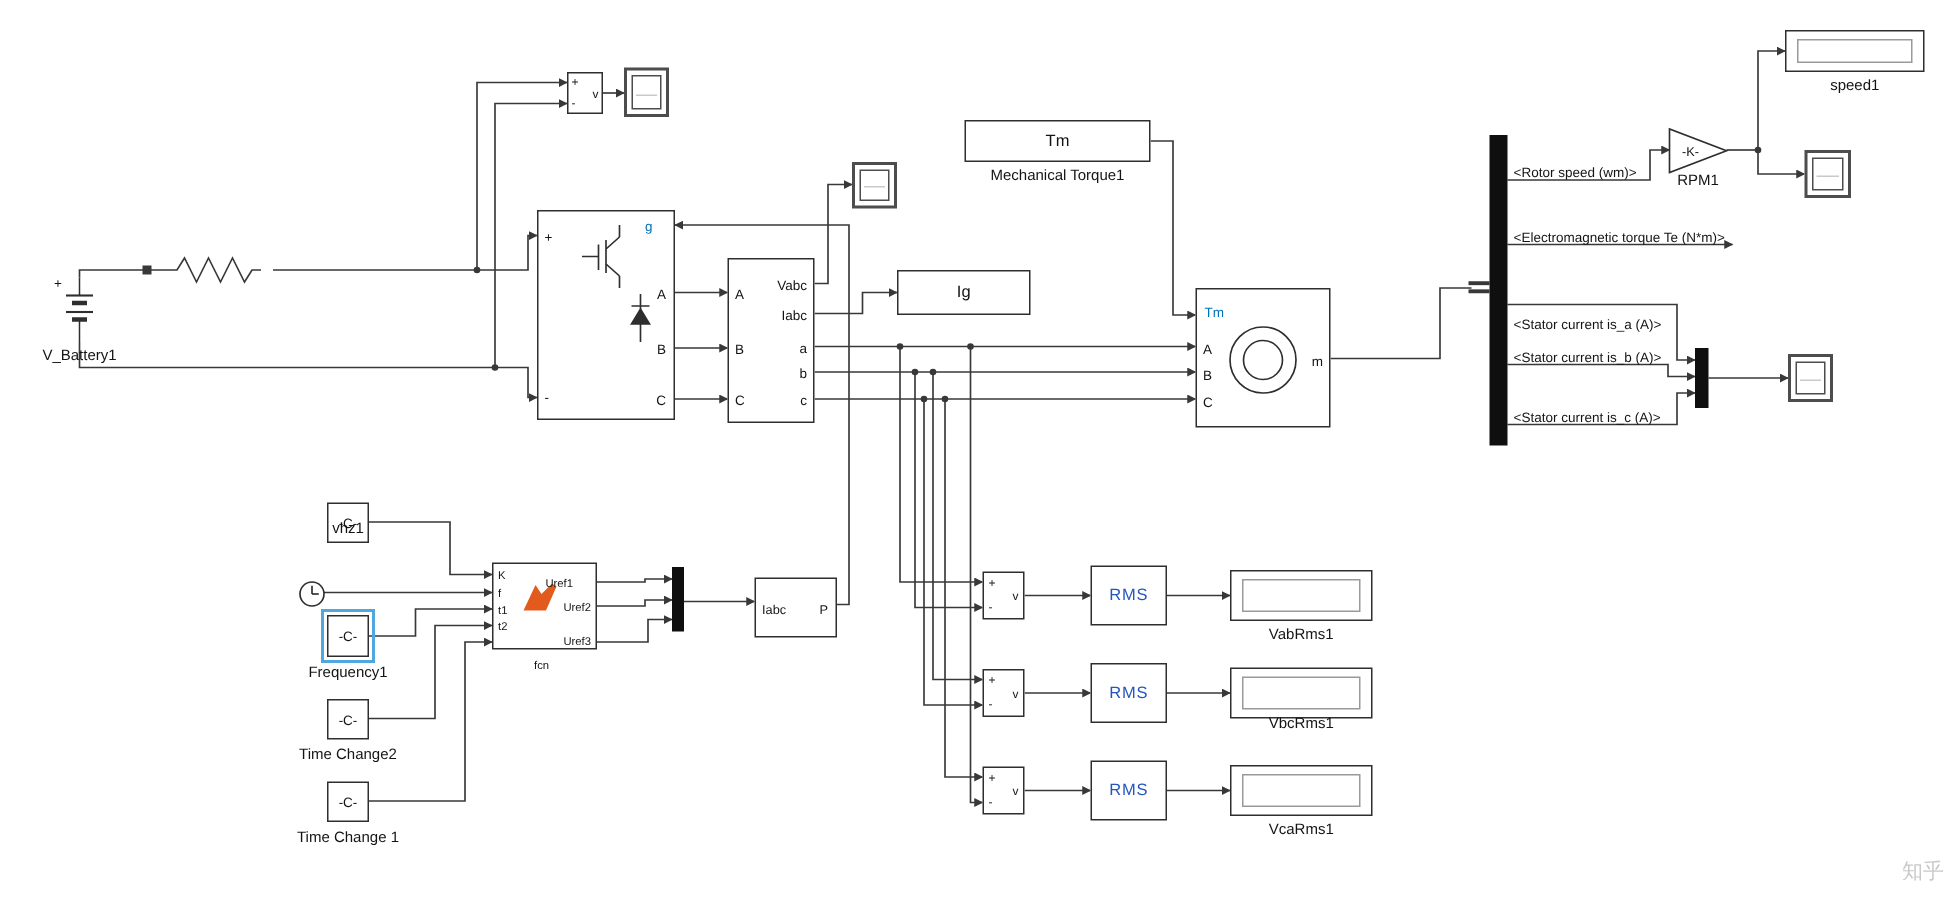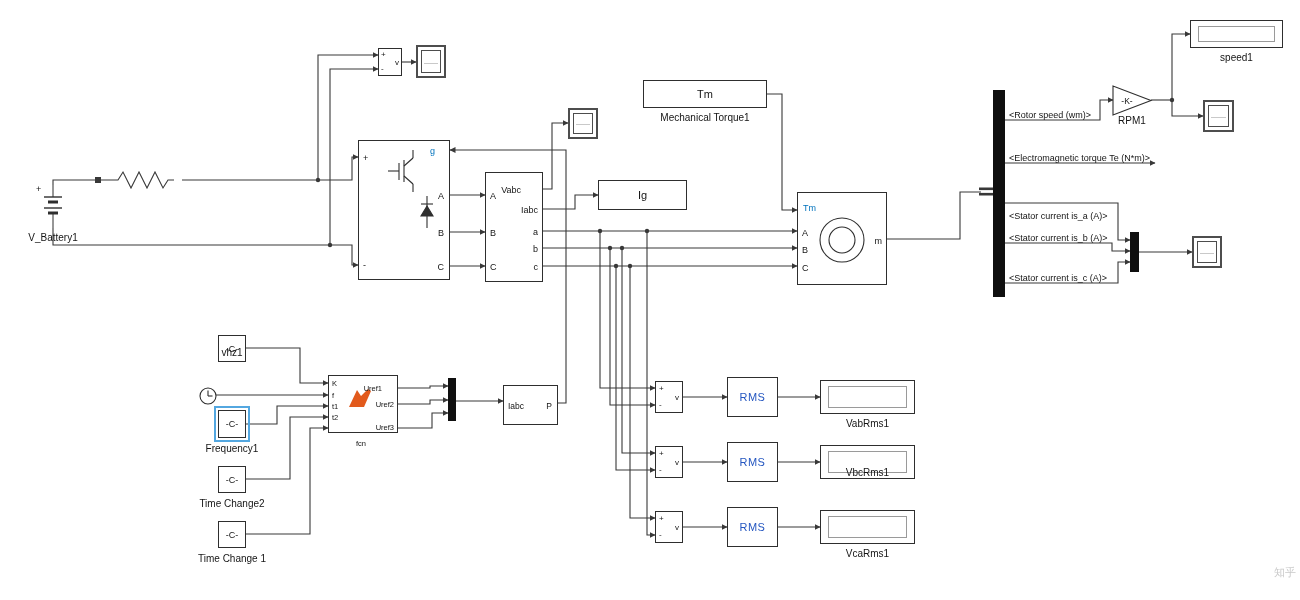--- a/index.html
+++ b/index.html
@@ -17,21 +17,21 @@
   .screen:before{content:"";position:absolute;left:2px;right:2px;top:55%;border-top:1px solid #c9c9c9}
   .display{position:absolute;background:#fff;border:1px solid #2e2e2e}
   .field{position:absolute;inset:5px 7px;border:1px solid #9a9a9a;background:#fff}
   .busbar{position:absolute;background:#0f0f0f}
   .selected{outline:2px solid #53a7e0;outline-offset:2px}
   .blue{color:#0072bd}
   .rmstxt{font-size:11px;letter-spacing:.5px;color:#2456c0}
   .blocktxt{font-size:11px}
   .consttxt{font-size:9px}
   .siglbl{position:absolute;font-size:9px;line-height:10px;white-space:nowrap;color:#141414}
-  .watermark{position:absolute;right:4px;bottom:20px;font-size:11px;color:#c9c9c9}
+  .watermark{position:absolute;right:4px;bottom:10px;font-size:14px;color:#c9c9c9}
 </style>
 </head>
 <body>
 
 <div id="canvas">
 
   <svg class="layer" width="1300" height="600">
     <defs>
       <marker id="arr" markerUnits="userSpaceOnUse" markerWidth="7" markerHeight="7" refX="5.5" refY="3" orient="auto">
         <path d="M0,0 L6,3 L0,6 Z" fill="#383838"></path>
@@ -163,21 +163,21 @@
     <span class="lbl" style="left:4px;top:119px">-</span>
     <span class="lbl" style="right:5px;top:50px">A</span>
     <span class="lbl" style="right:5px;top:87px">B</span>
     <span class="lbl" style="right:5px;top:121px">C</span>
   </div>
 
   <div class="blk" style="left:485px;top:172px;width:58px;height:110px">
     <span class="lbl" style="left:4px;top:18px">A</span>
     <span class="lbl" style="left:4px;top:55px">B</span>
     <span class="lbl" style="left:4px;top:89px">C</span>
-    <span class="lbl" style="right:21px;top:12px">Vabc</span>
+    <span class="lbl" style="right:4px;top:12px">Vabc</span>
     <span class="lbl" style="right:4px;top:32px">Iabc</span>
     <span class="lbl" style="right:4px;top:54px">a</span>
     <span class="lbl" style="right:4px;top:71px">b</span>
     <span class="lbl" style="right:4px;top:89px">c</span>
   </div>
 
   <div class="scope" style="left:568px;top:108px;width:30px;height:31px">
     <div class="screen"></div>
   </div>
 
@@ -297,21 +297,21 @@
     <span class="lbl" style="left:3px;top:2px;font-size:8px">+</span>
     <span class="lbl" style="left:3px;bottom:2px;font-size:8px">-</span>
     <span class="lbl" style="right:3px;top:11px;font-size:8px">v</span>
   </div>
   <div class="blk flexc rmstxt" style="left:727px;top:442px;width:51px;height:40px">
     <span>RMS</span>
   </div>
   <div class="display" style="left:820px;top:445px;width:95px;height:34px">
     <div class="field"></div>
   </div>
-  <div class="caption" style="left:810px;top:467px;width:115px">VbcRms1</div>
+  <div class="caption" style="left:810px;top:477px;width:115px">VbcRms1</div>
 
   <div class="blk" style="left:655px;top:511px;width:28px;height:32px">
     <span class="lbl" style="left:3px;top:2px;font-size:8px">+</span>
     <span class="lbl" style="left:3px;bottom:2px;font-size:8px">-</span>
     <span class="lbl" style="right:3px;top:11px;font-size:8px">v</span>
   </div>
   <div class="blk flexc rmstxt" style="left:727px;top:507px;width:51px;height:40px">
     <span>RMS</span>
   </div>
   <div class="display" style="left:820px;top:510px;width:95px;height:34px">

